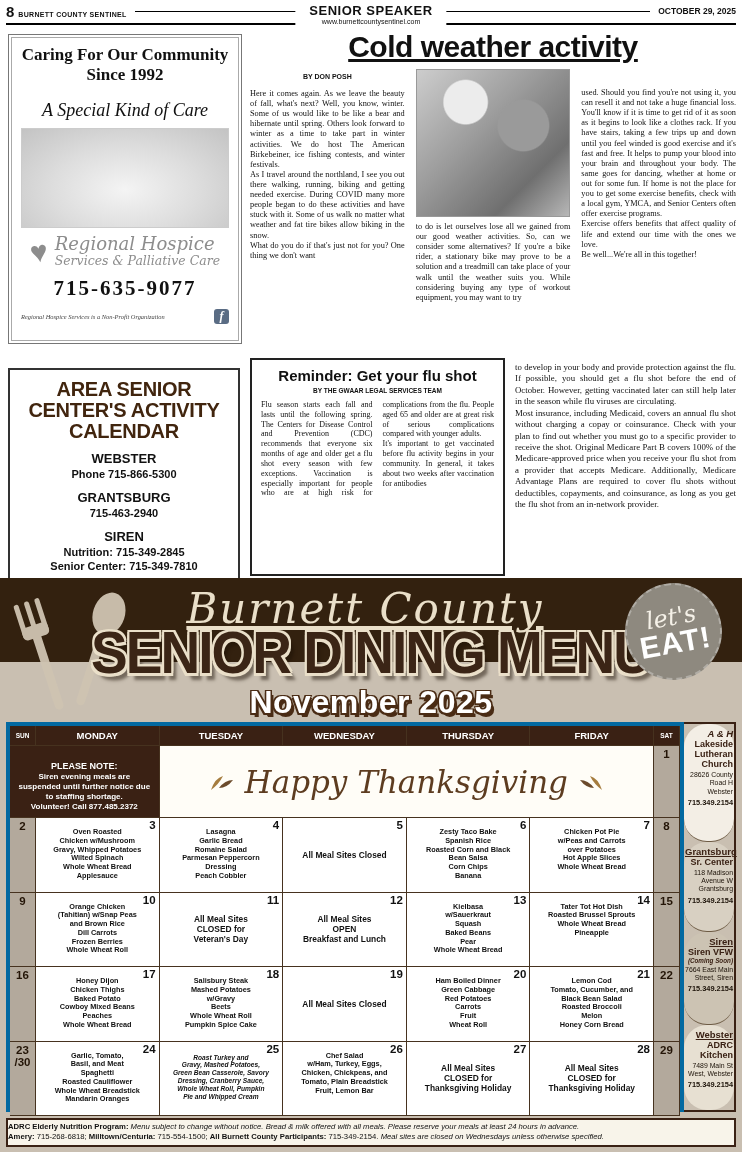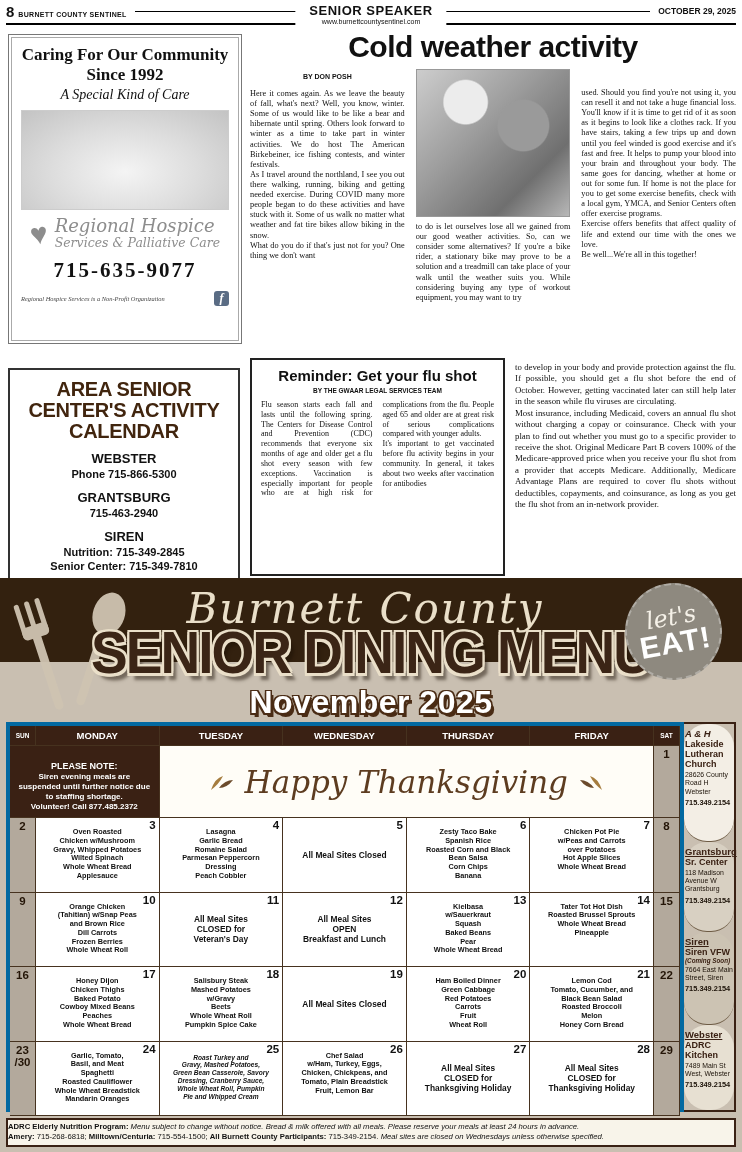--- a/index.html
+++ b/index.html
@@ -16,21 +16,21 @@
   .mast-paper{font:bold 7px "Liberation Sans",sans-serif;letter-spacing:.3px;}
   .mast-center{position:absolute;left:50%;transform:translateX(-50%);top:0;background:#fff;padding:0 14px;text-align:center;z-index:2;}
   .mast-section{font:bold 13px "Liberation Sans",sans-serif;letter-spacing:.5px;}
   .mast-site{font:7px "Liberation Sans",sans-serif;}
   .mast-right{position:absolute;right:0;top:3px;background:#fff;padding-left:8px;font:bold 8.5px "Liberation Sans",sans-serif;z-index:2;}
 
   
   .ad{position:absolute;left:8px;top:34px;width:234px;height:310px;border:1px solid #777;
       box-shadow:inset 0 0 0 2px #fff,inset 0 0 0 3px #aaa;padding:10px 12px 6px;text-align:center;}
   .ad-h{font-weight:bold;font-size:17px;line-height:1.15;}
-  .ad-tag{font-style:italic;font-size:14px;margin:3px 0 7px;}
+  .ad-tag{font-style:italic;font-size:18px;margin:16px 0 7px;}
   .hands{height:100px;background:radial-gradient(ellipse at 50% 62%,#f4f4f4 0%,#ddd 50%,#c3c3c3 100%);border:1px solid #ccc;margin-bottom:7px;}
   .logo-row{display:flex;align-items:center;justify-content:center;gap:7px;color:#8d8d8d;}
   .heart{font-size:30px;line-height:1;transform:rotate(-8deg);}
   .brand{font-style:italic;font-family:"DejaVu Serif",serif;text-align:left;}
   .brand-1{font-size:18px;line-height:1;}
   .brand-2{font-size:12.5px;line-height:1.2;}
   .ad-phone{font-weight:bold;font-size:21px;letter-spacing:2px;margin-top:8px;}
   .ad-site{font-weight:bold;font-size:15px;margin-top:2px;}
   .ad-foot{display:flex;justify-content:space-between;align-items:center;margin-top:8px;gap:4px;}
   .ad-note{font-style:italic;font-size:6.4px;color:#444;}
@@ -38,21 +38,21 @@
       font:bold italic 12px "Liberation Serif",serif;display:flex;align-items:center;justify-content:center;}
 
   
   .centers{position:absolute;left:8px;top:368px;width:232px;height:224px;border:2px solid #333;padding:9px 6px;text-align:center;}
   .c-title{font:bold 20px/1.04 "Liberation Sans",sans-serif;color:#41250e;letter-spacing:-.3px;}
   .c-name{font:bold 13px "Liberation Sans",sans-serif;margin-top:10px;}
   .c-line{font:bold 11px "Liberation Sans",sans-serif;margin-top:2px;}
 
   
   .article{position:absolute;left:250px;top:30px;width:486px;}
-  .art-title{font:bold 30px "Liberation Sans",sans-serif;text-align:center;letter-spacing:-.5px;}
+  .art-title{font:bold 30px "Liberation Sans",sans-serif;text-align:center;letter-spacing:-.5px;text-decoration:underline;}
   .art-cols{display:flex;gap:11px;margin-top:5px;}
   .art-col{flex:1;font:8.3px/1.22 "Liberation Serif",serif;text-align:justify;}
   .byline{font:bold 7px "Liberation Sans",sans-serif;text-align:center;margin:4px 0 9px;}
   .photo{height:148px;border:1px solid #999;margin-bottom:5px;
      background:
        radial-gradient(circle at 32% 22%,#ececec 0 14%,rgba(0,0,0,0) 15%),
        radial-gradient(circle at 70% 38%,#9a9a9a 0 18%,rgba(0,0,0,0) 19%),
        linear-gradient(135deg,#cdcdcd 0%,#9d9d9d 40%,#6f6f6f 75%,#b7b7b7 100%);}
   .col3-pad{padding-top:19px;}
 
@@ -61,21 +61,21 @@
   .flu-title{font:bold 15px "Liberation Sans",sans-serif;text-align:center;}
   .flu-by{font:bold 6.5px "Liberation Sans",sans-serif;text-align:center;margin:3px 0 6px;}
   .flu-body{columns:2;column-gap:10px;font:8px/1.23 "Liberation Serif",serif;text-align:justify;}
   .flu-cont{position:absolute;left:515px;top:362px;width:221px;font:8.8px/1.3 "Liberation Serif",serif;text-align:justify;}
 
   
   .menu{position:absolute;left:0;top:578px;width:742px;height:574px;background:#c9bfb1;overflow:hidden;}
   .band{position:absolute;top:0;left:0;right:0;height:84px;background:#33210f;}
   .utensils{position:absolute;left:4px;top:2px;width:150px;height:145px;z-index:1;}
   .script-title{position:absolute;top:6px;left:0;right:12px;text-align:center;z-index:2;
-      font:italic 42px "DejaVu Serif",serif;color:#eadfc9;letter-spacing:2px;}
+      font:italic 42px "DejaVu Serif",serif;color:#eadfc9;letter-spacing:2px;text-decoration:underline;}
   .main-title{position:absolute;top:48px;left:0;right:0;text-align:center;z-index:3;
       font:bold 55px/1 "Liberation Sans",sans-serif;color:#3b2516;letter-spacing:-2px;transform:scaleY(1.08);
       text-shadow:-2px -2px 0 #eadfc9,2px -2px 0 #eadfc9,-2px 2px 0 #eadfc9,2px 2px 0 #eadfc9,
                   0 -2px 0 #eadfc9,0 2px 0 #eadfc9,-2px 0 0 #eadfc9,2px 0 0 #eadfc9,
                   5px 6px 3px rgba(30,18,6,.5);}
   .month{position:absolute;top:106px;left:0;right:0;text-align:center;z-index:3;
       font:bold 32px "Liberation Sans",sans-serif;color:#fff;letter-spacing:.5px;
       text-shadow:-1.5px -1.5px 0 #4a2c15,1.5px -1.5px 0 #4a2c15,-1.5px 1.5px 0 #4a2c15,1.5px 1.5px 0 #4a2c15,3px 4px 0 #4a2c15;}
   .badge{position:absolute;top:5px;right:20px;width:97px;height:97px;border-radius:50%;background:#8e897f;
       transform:rotate(-10deg);display:flex;flex-direction:column;align-items:center;justify-content:center;z-index:4;
@@ -98,21 +98,21 @@
   .dnum{position:absolute;top:1px;right:3px;font:bold 11.5px "Liberation Sans",sans-serif;color:#111;}
   .note{grid-column:1 / span 2;background:#3a2114;color:#fff;font:bold 8px/1.25 "Liberation Sans",sans-serif;
         text-align:center;padding:6px 7px 5px;display:flex;flex-direction:column;justify-content:flex-end;}
   .note-title{font-size:9px;}
   .thanks{grid-column:3 / span 4;background:#fffdf7;display:flex;align-items:center;justify-content:center;gap:10px;}
   .thanks-txt{font:italic 31px "DejaVu Serif",serif;color:#5d3c20;}
   .leaf-r{transform:scaleX(-1);}
 
   
   .sb{width:52px;border:2px solid #3a2114;border-left:none;display:flex;flex-direction:column;}
-  .blk{padding:4px 1px 3px;text-align:left;border-bottom:1px solid #6d5b44;border-radius:23px;}
+  .blk{padding:4px 1px 3px;text-align:right;border-bottom:1px solid #6d5b44;border-radius:23px;}
   .blk:last-child{border-bottom:none;}
   .blk-a{flex:31;background:#f3eee5;}
   .blk-b{flex:23;background:#d8d0c2;}
   .blk-c{flex:24;background:#ccc3b3;}
   .blk-d{flex:22;background:#e7e0d2;}
   .sb-hdr{font:bold 9.5px "Liberation Sans",sans-serif;color:#3a2114;text-decoration:underline;}
   .sb-hdr-plain{text-decoration:none;font-style:italic;}
   .sb-ven{font:bold 9px/1.12 "Liberation Sans",sans-serif;color:#3a2114;}
   .sb-sub{font:bold italic 6.3px "Liberation Sans",sans-serif;color:#3a2114;}
   .sb-addr{font:6.9px/1.18 "Liberation Sans",sans-serif;color:#1c1208;margin-top:2px;}

